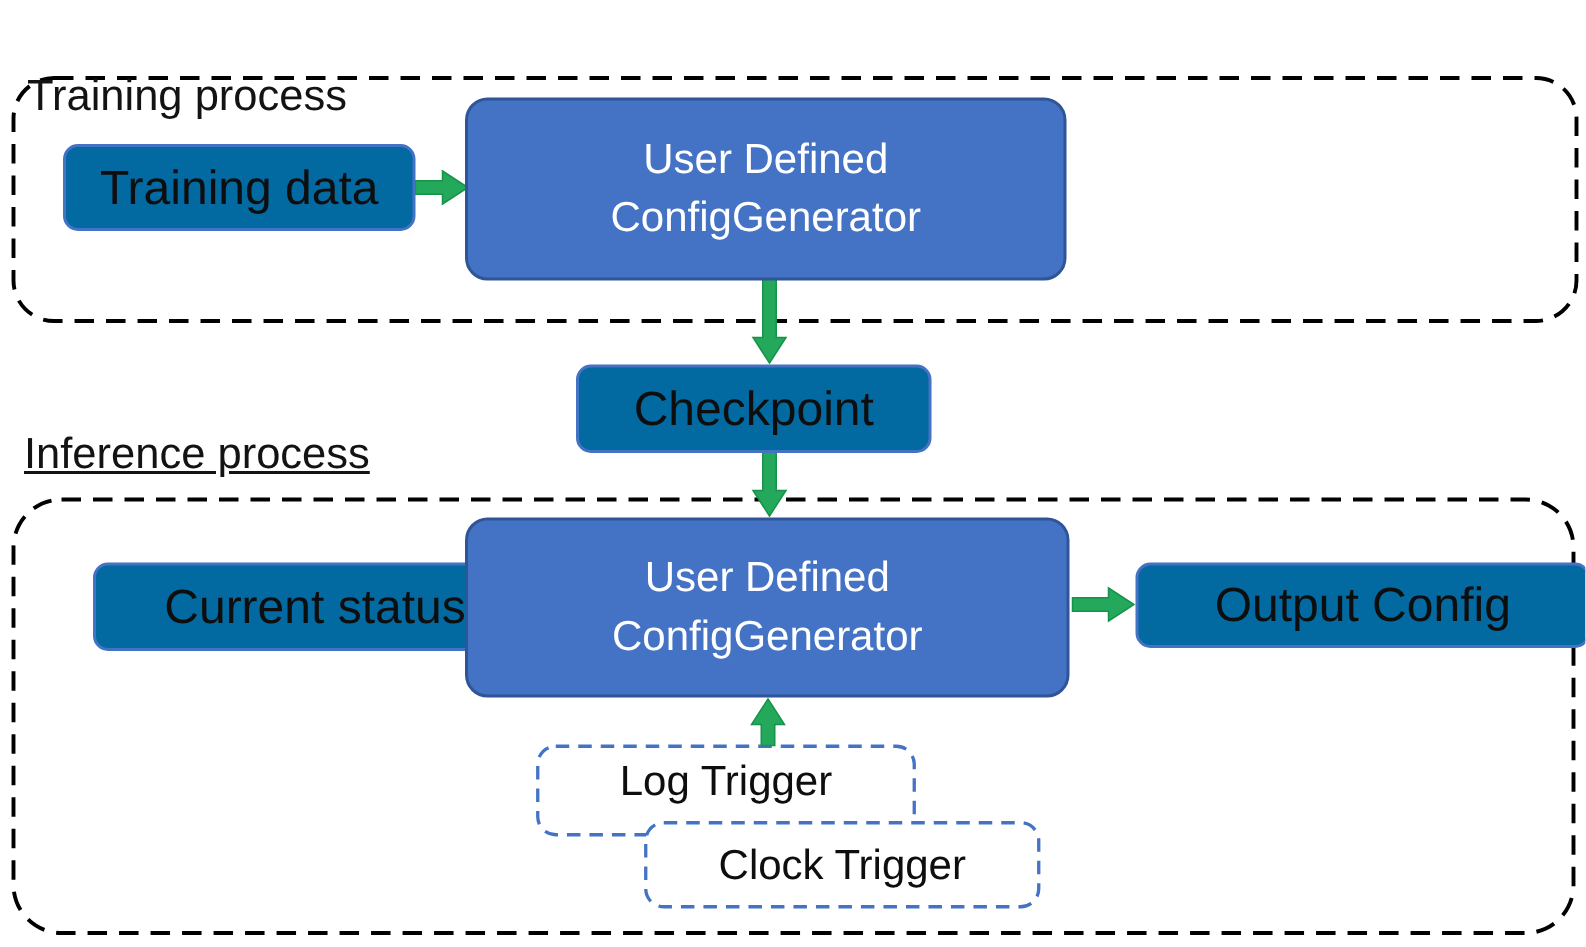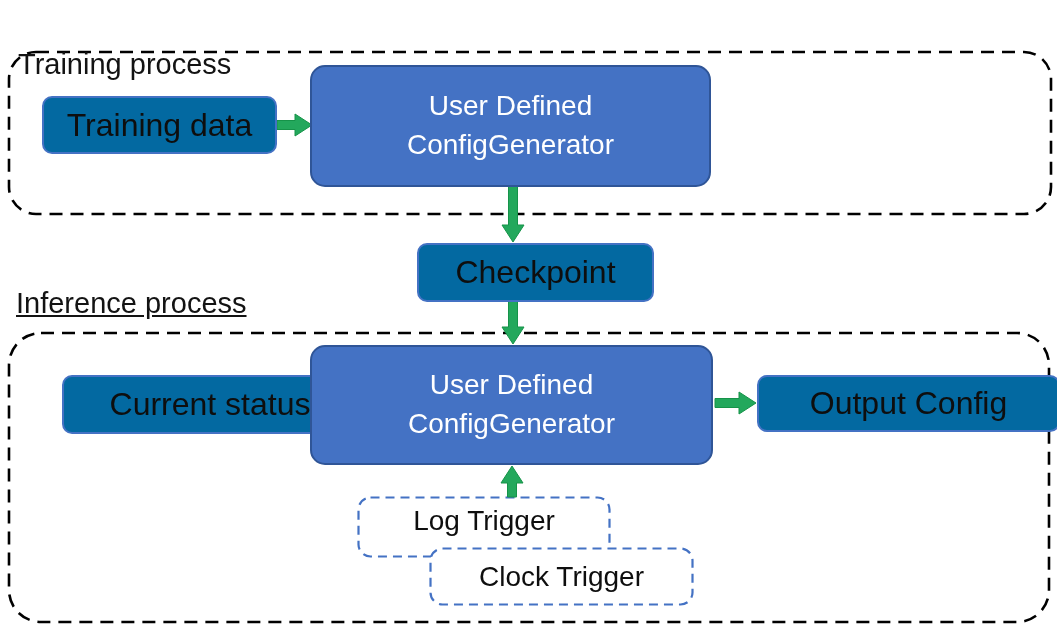--- a/index.html
+++ b/index.html
@@ -79,21 +79,21 @@
 
   <div class="wbox" style="left:42px; top:96px; width:235px; height:58px;">
     <span>Training data</span>
   </div>
 
   <div class="bbox" style="left:310px; top:65px; width:401px; height:122px;">
     <span>User Defined</span>
     <span>ConfigGenerator</span>
   </div>
 
-  <div class="wbox" style="left:417px; top:243px; width:237px; height:59px;">
+  <div class="wbox" style="left:384px; top:243px; width:237px; height:59px;">
     <span>Checkpoint</span>
   </div>
 
   <div class="section-label" style="left:16px; top:287px;text-decoration:underline;">Inference process</div>
 
   <div class="wbox" style="left:28px; top:375px; width:296px; height:59px;margin-left:34px;">
     <span>Current status</span>
   </div>
 
   <div class="bbox" style="left:310px; top:345px; width:403px; height:120px;">

